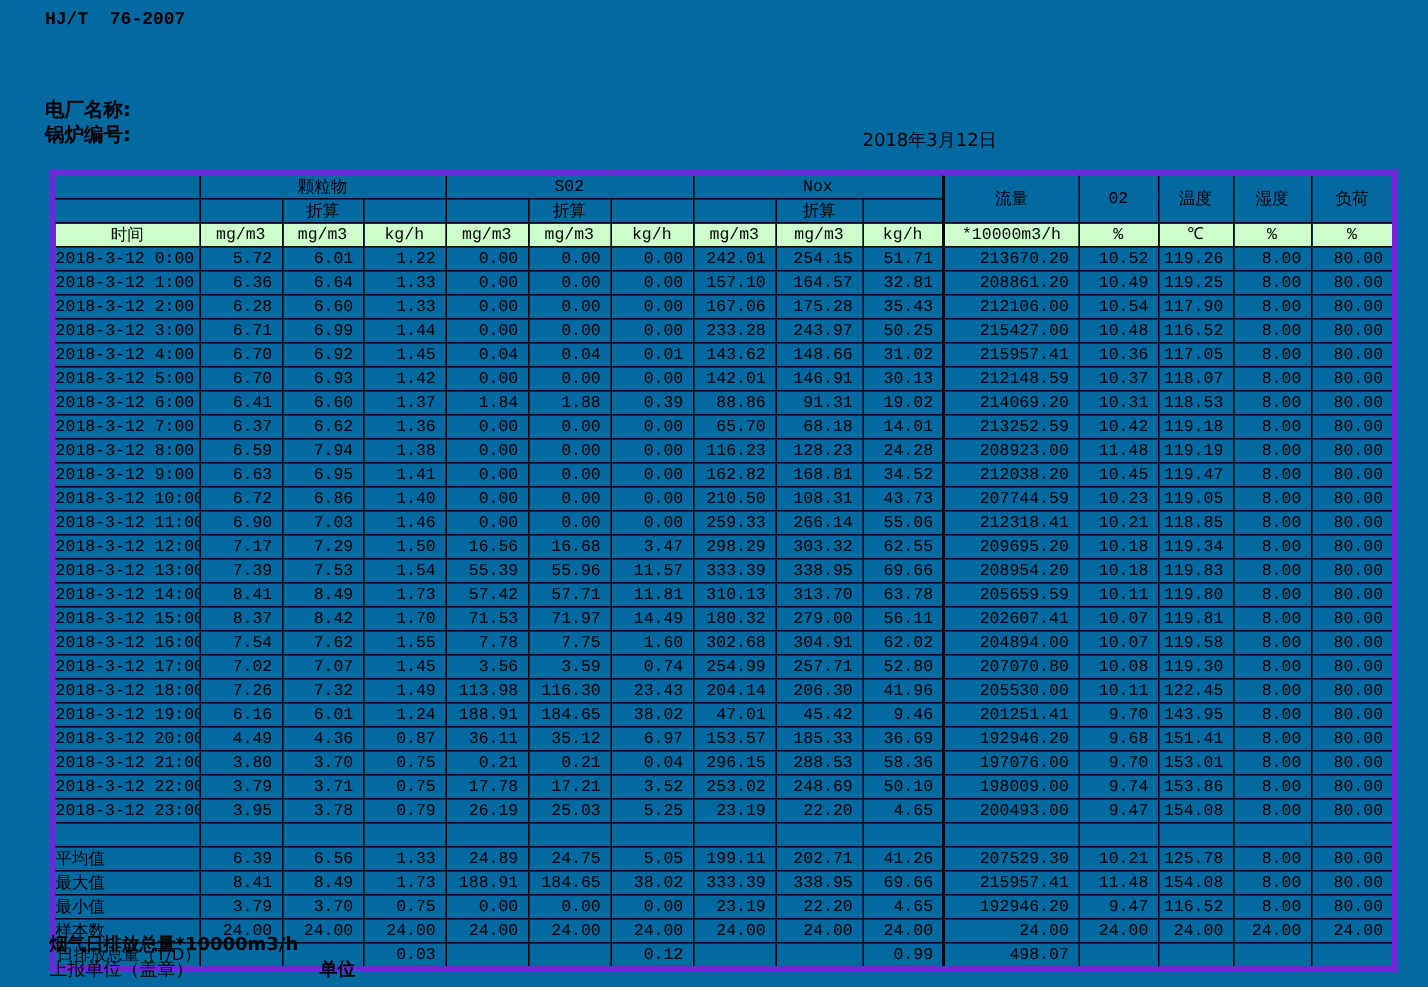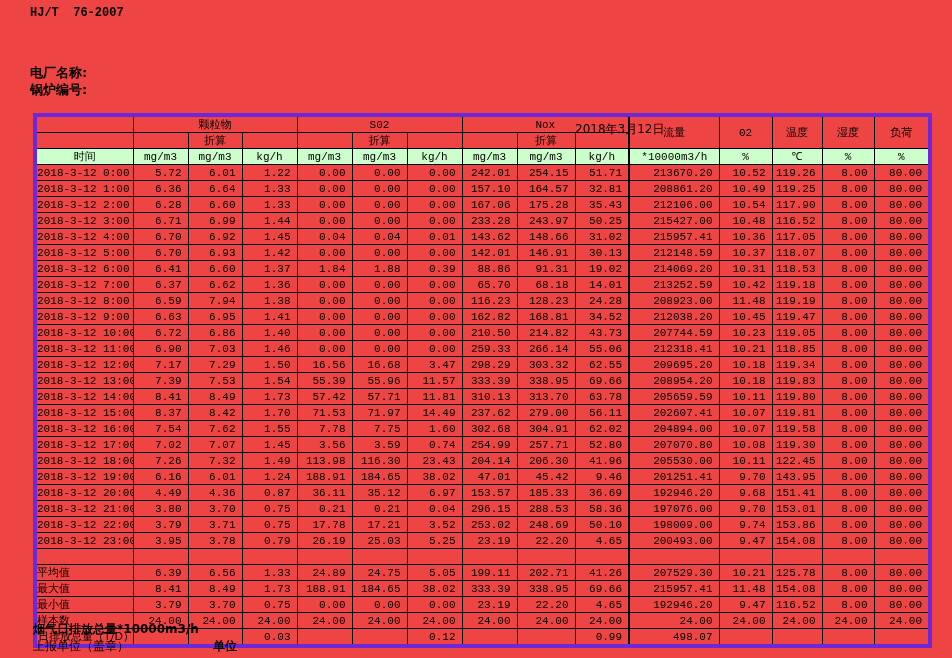--- a/index.html
+++ b/index.html
@@ -1,23 +1,23 @@
 <!DOCTYPE html>
 <html><head>
 <meta charset="utf-8">
 <style>
   html,body{margin:0;padding:0;background:#fff;}
-  .page{position:relative;width:952px;height:658px;background:#ef4444;overflow:hidden;
+  .page{position:relative;width:952px;height:658px;background:#0369a1;overflow:hidden;
         font-family:"DejaVu Sans",sans-serif;color:#000;}
   .abs{position:absolute;white-space:pre;}
   .std{left:30px;top:6px;font-size:12px;font-weight:bold;font-family:"Liberation Mono",monospace;}
   .title{left:33px;top:26px;width:624px;text-align:center;font-size:16px;font-weight:bold;letter-spacing:1px;}
   .plant{left:30px;top:64px;font-size:13px;font-weight:bold;}
   .boiler{left:30px;top:81px;font-size:13px;font-weight:bold;}
-  .date{left:575px;top:85px;font-size:12px;margin-top:36px;}
+  .date{left:575px;top:85px;font-size:12px;}
   .foot1{left:33px;top:621px;font-size:12px;font-weight:bold;}
   .foot2{left:33px;top:638px;font-size:12px;font-weight:normal;}
   .foot3{left:213px;top:638px;font-size:12px;font-weight:bold;}
 
   table.rep{position:absolute;left:33px;top:113px;width:895px;border-collapse:collapse;
         table-layout:fixed;border:4px solid #6d28d9;}
   table.rep td{border:1px solid #000;height:15px;line-height:14px;padding:0;margin:0;
         overflow:hidden;white-space:nowrap;font-size:11px;}
   .bl2{border-left:2px solid #000 !important;}
   .green{background:#ccffcc;}
@@ -272,21 +272,21 @@
         </tr>
         <tr>
           <td class="time-cell">2018-3-12 10:00</td>
           <td class="num">6.72</td>
           <td class="num">6.86</td>
           <td class="num">1.40</td>
           <td class="num">0.00</td>
           <td class="num">0.00</td>
           <td class="num">0.00</td>
           <td class="num">210.50</td>
-          <td class="num">214.82</td>
+          <td class="num">108.31</td>
           <td class="num">43.73</td>
           <td class="num bl2">207744.59</td>
           <td class="num">10.23</td>
           <td class="num">119.05</td>
           <td class="num">8.00</td>
           <td class="num">80.00</td>
         </tr>
         <tr>
           <td class="time-cell">2018-3-12 11:00</td>
           <td class="num">6.90</td>
@@ -356,21 +356,21 @@
           <td class="num">80.00</td>
         </tr>
         <tr>
           <td class="time-cell">2018-3-12 15:00</td>
           <td class="num">8.37</td>
           <td class="num">8.42</td>
           <td class="num">1.70</td>
           <td class="num">71.53</td>
           <td class="num">71.97</td>
           <td class="num">14.49</td>
-          <td class="num">237.62</td>
+          <td class="num">180.32</td>
           <td class="num">279.00</td>
           <td class="num">56.11</td>
           <td class="num bl2">202607.41</td>
           <td class="num">10.07</td>
           <td class="num">119.81</td>
           <td class="num">8.00</td>
           <td class="num">80.00</td>
         </tr>
         <tr>
           <td class="time-cell">2018-3-12 16:00</td>

